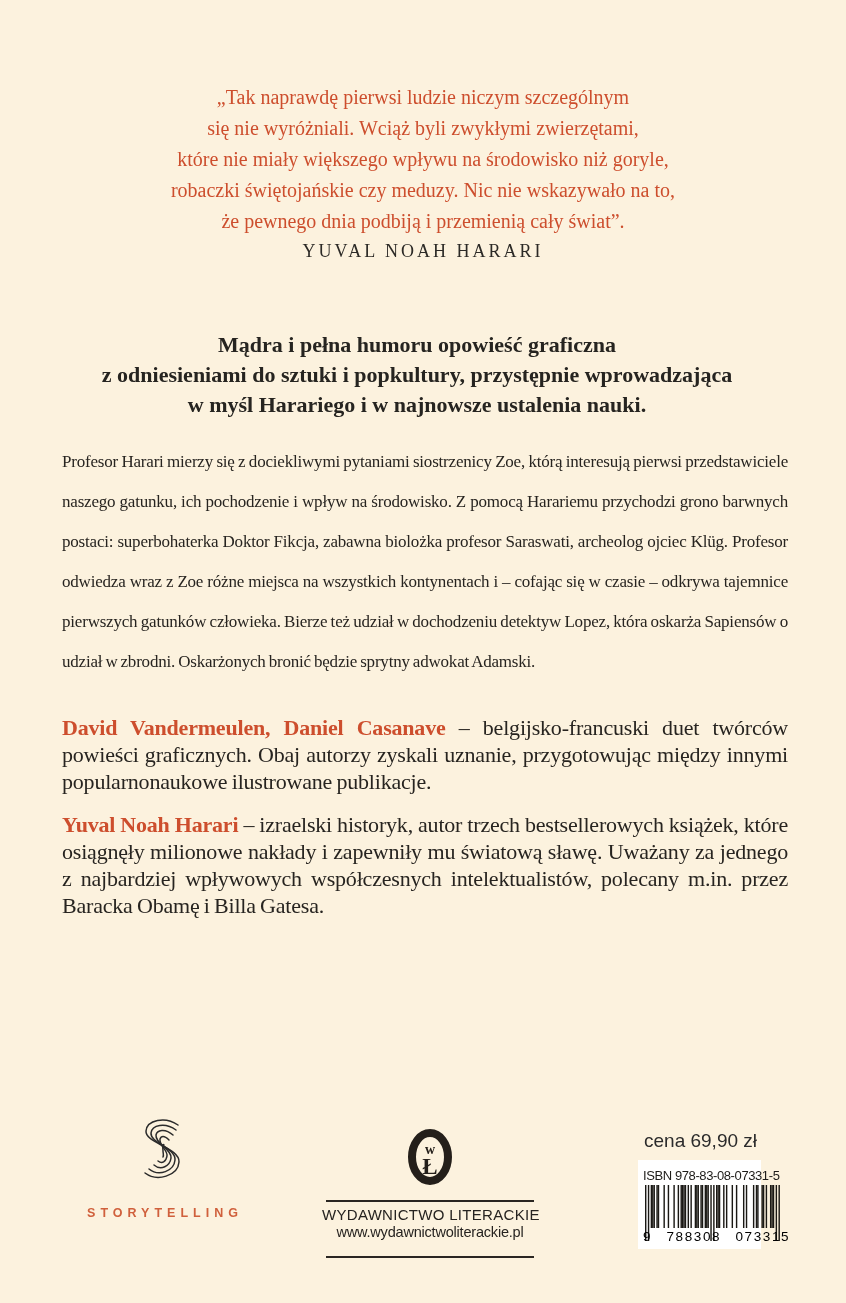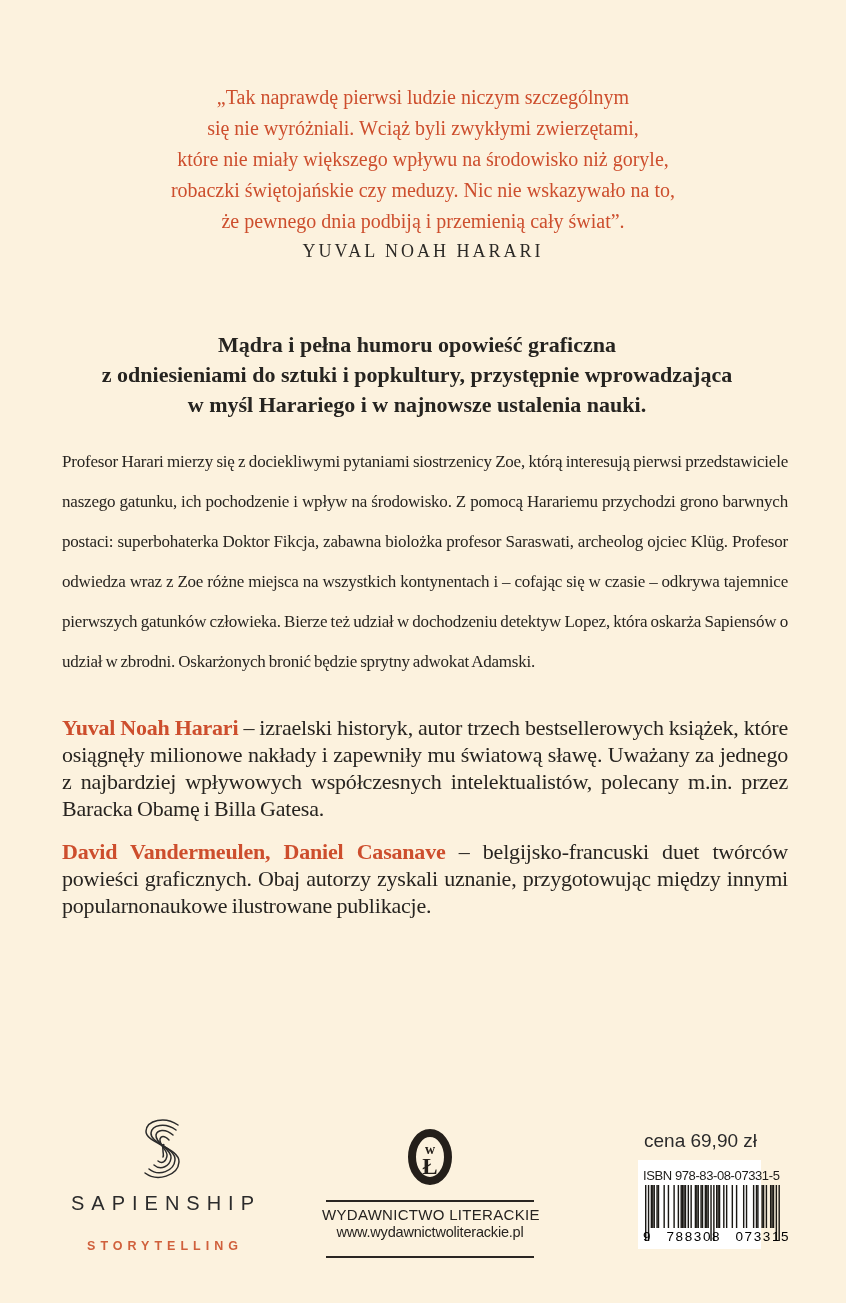--- a/index.html
+++ b/index.html
@@ -119,36 +119,35 @@
 
   <div class="intro">Mądra i pełna humoru opowieść graficzna
 z odniesieniami do sztuki i popkultury, przystępnie wprowadzająca
 w myśl Harariego i w najnowsze ustalenia nauki.</div>
 
   <div class="content">
     <p class="description">Profesor Harari mierzy się z dociekliwymi pytaniami siostrzenicy Zoe, którą interesują pierwsi przedstawiciele naszego gatunku, ich pochodzenie i wpływ na środowisko. Z pomocą Harariemu przychodzi grono barwnych postaci: superbohaterka Doktor Fikcja, zabawna biolożka profesor Saraswati, archeolog ojciec Klüg. Profesor odwiedza wraz z Zoe różne miejsca na wszystkich kontynentach i – cofając się w czasie – odkrywa tajemnice pierwszych gatunków człowieka. Bierze też udział w dochodzeniu detektyw Lopez, która oskarża Sapiensów o udział w zbrodni. Oskarżonych bronić będzie sprytny adwokat Adamski.</p>
 
 
     <div class="bios">
+      <p class="bio"><span class="bio-name">David Vandermeulen, Daniel Casanave</span><span> – belgijsko-francuski duet twórców powieści graficznych. Obaj autorzy zyskali uznanie, przygotowując między innymi popularnonaukowe ilustrowane publikacje.</span></p>
       <p class="bio"><span class="bio-name">Yuval Noah Harari</span><span> – izraelski historyk, autor trzech bestsellerowych książek, które osiągnęły milionowe nakłady i zapewniły mu światową sławę. Uważany za jednego z najbardziej wpływowych współczesnych intelektualistów, polecany m.in. przez Baracka Obamę i Billa Gatesa.</span></p>
-      <p class="bio"><span class="bio-name">David Vandermeulen, Daniel Casanave</span><span> – belgijsko-francuski duet twórców powieści graficznych. Obaj autorzy zyskali uznanie, przygotowując między innymi popularnonaukowe ilustrowane publikacje.</span></p>
     </div>
   </div>
 
   <div class="sapienship">
     <svg class="s-mark" width="62" height="66" viewBox="0 0 62 66">
       <g fill="none" stroke="#2b2b2b" stroke-width="1.5" stroke-linecap="round">
         <path d="M46 9 C33 0 15 4 14 15 C13 27 48 32 47 46 C46 60 25 66 13 57"></path>
         <path d="M44 14 C33 6 20 9 19 17 C18 27 44 32 43 44 C42 55 27 61 17 53"></path>
         <path d="M41 19 C33 12 25 14 24 19 C23 28 40 33 39 42 C38 50 29 55 22 49"></path>
         <path d="M37 24 C32 19 29 20 28 23 C27 30 36 34 35 40 C34 46 30 48 26 45"></path>
         <path d="M32 29 C30 27 31 33 31 35 C31 37 32 39 31 41"></path>
       </g>
     </svg>
-    <div class="sapienship-name">SAPIENSHIP</div>
     <div class="storytelling">STORYTELLING</div>
   </div>
 
   <div class="publisher">
     <svg class="wl-logo" width="48" height="58" viewBox="0 0 48 58">
       <ellipse cx="24" cy="29" rx="18" ry="24" fill="none" stroke="#241f1a" stroke-width="8"></ellipse>
       <text x="24" y="26" text-anchor="middle" font-family="Liberation Serif, serif" font-weight="bold" font-size="14" fill="#241f1a">w</text>
       <text x="24" y="46" text-anchor="middle" font-family="Liberation Serif, serif" font-weight="bold" font-size="23" fill="#241f1a">Ł</text>
     </svg>
     <hr class="pub-rule">

